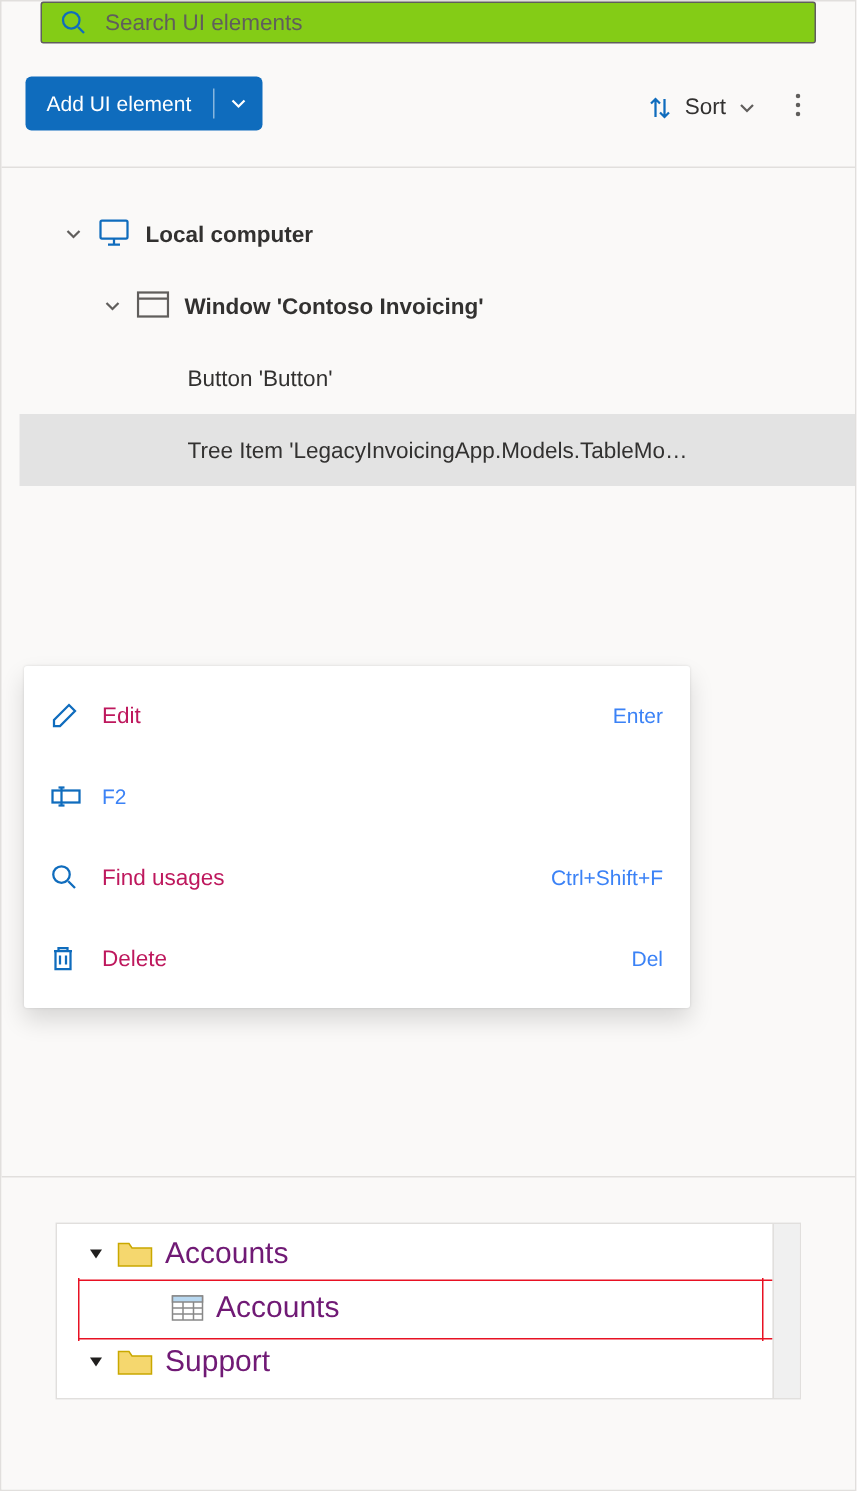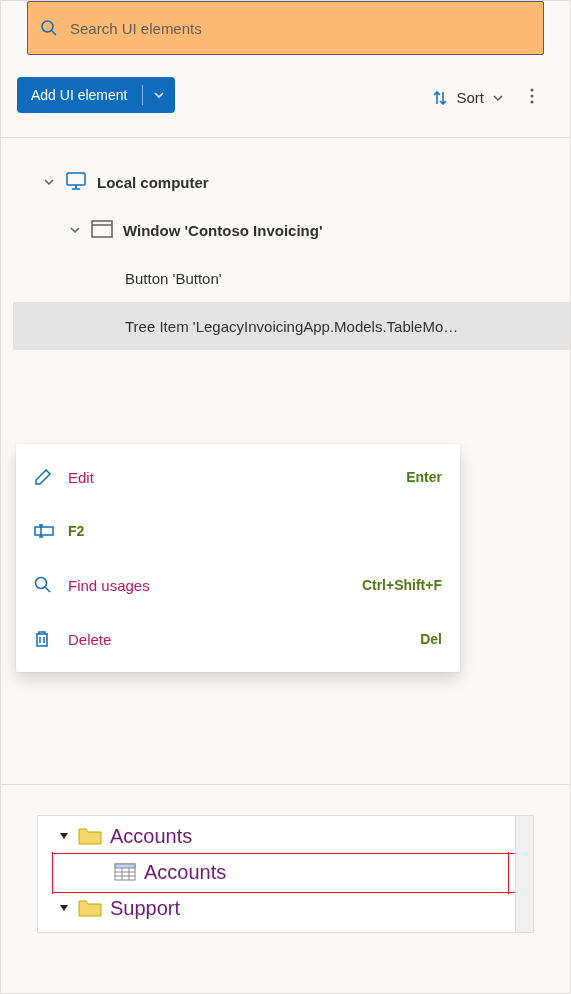--- a/index.html
+++ b/index.html
@@ -36,25 +36,25 @@
     cursor: pointer;
     padding: 4px;
     color: #605e5c;
   }
   .search-wrap {
     padding: 0 26px 10px 26px;
   }
   .search-box {
     border: 1px solid #605e5c;
     border-radius: 2px;
-    height: 54px;
+    height: 28px;
     display: flex;
     align-items: center;
     padding: 0 12px;
-    background: #fdba74;
+    background: #84cc16;
   }
   .search-box input {
     border: none;
     outline: none;
     background: transparent;
     flex: 1;
     font-size: 15px;
     color: #323130;
     margin-left: 12px;
   }
@@ -171,22 +171,21 @@
     color: #0f6cbd;
     flex-shrink: 0;
   }
   .menu-item .mi-label {
     flex: 1;
     font-size: 15px;
     color: #be185d;
   }
   .menu-item .mi-short {
     font-size: 14px;
-    color: #4d7c0f;
-    font-weight: bold;
+    color: #3b82f6;
   }
   .preview-area {
     margin-top: auto;
     border-top: 1px solid #e1dfdd;
     padding: 30px 36px 60px 36px;
     background: #faf9f8;
   }
   .preview-box {
     border: 1px solid #e1dfdd;
     background: #fff;

